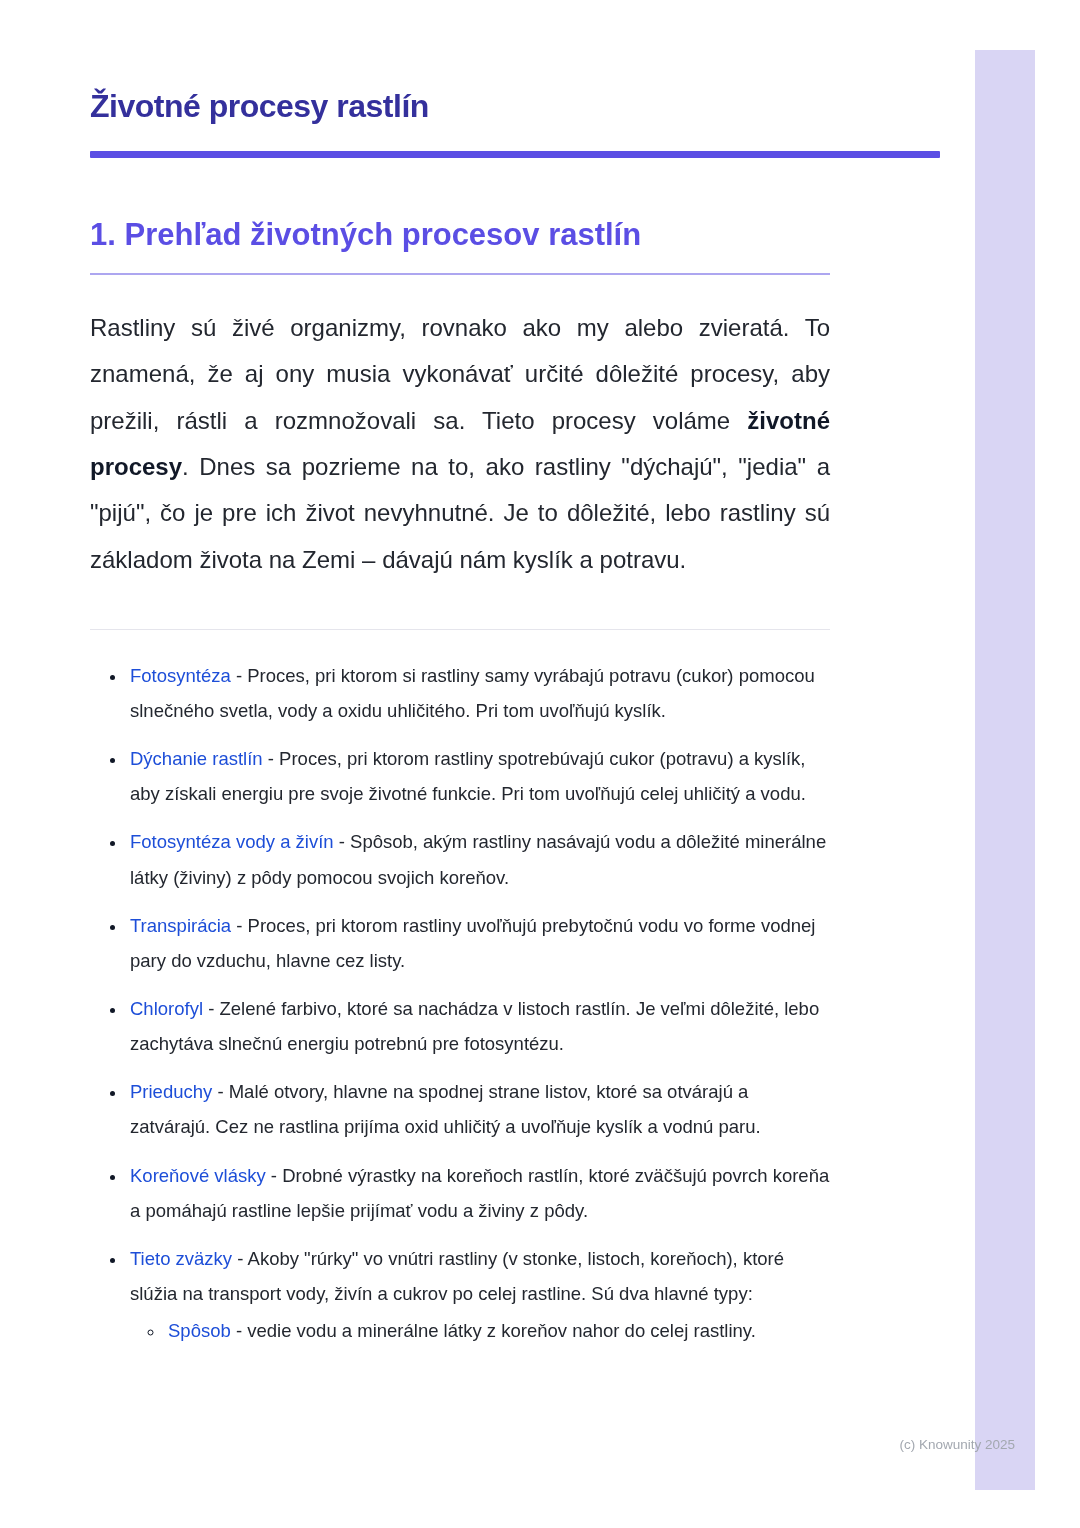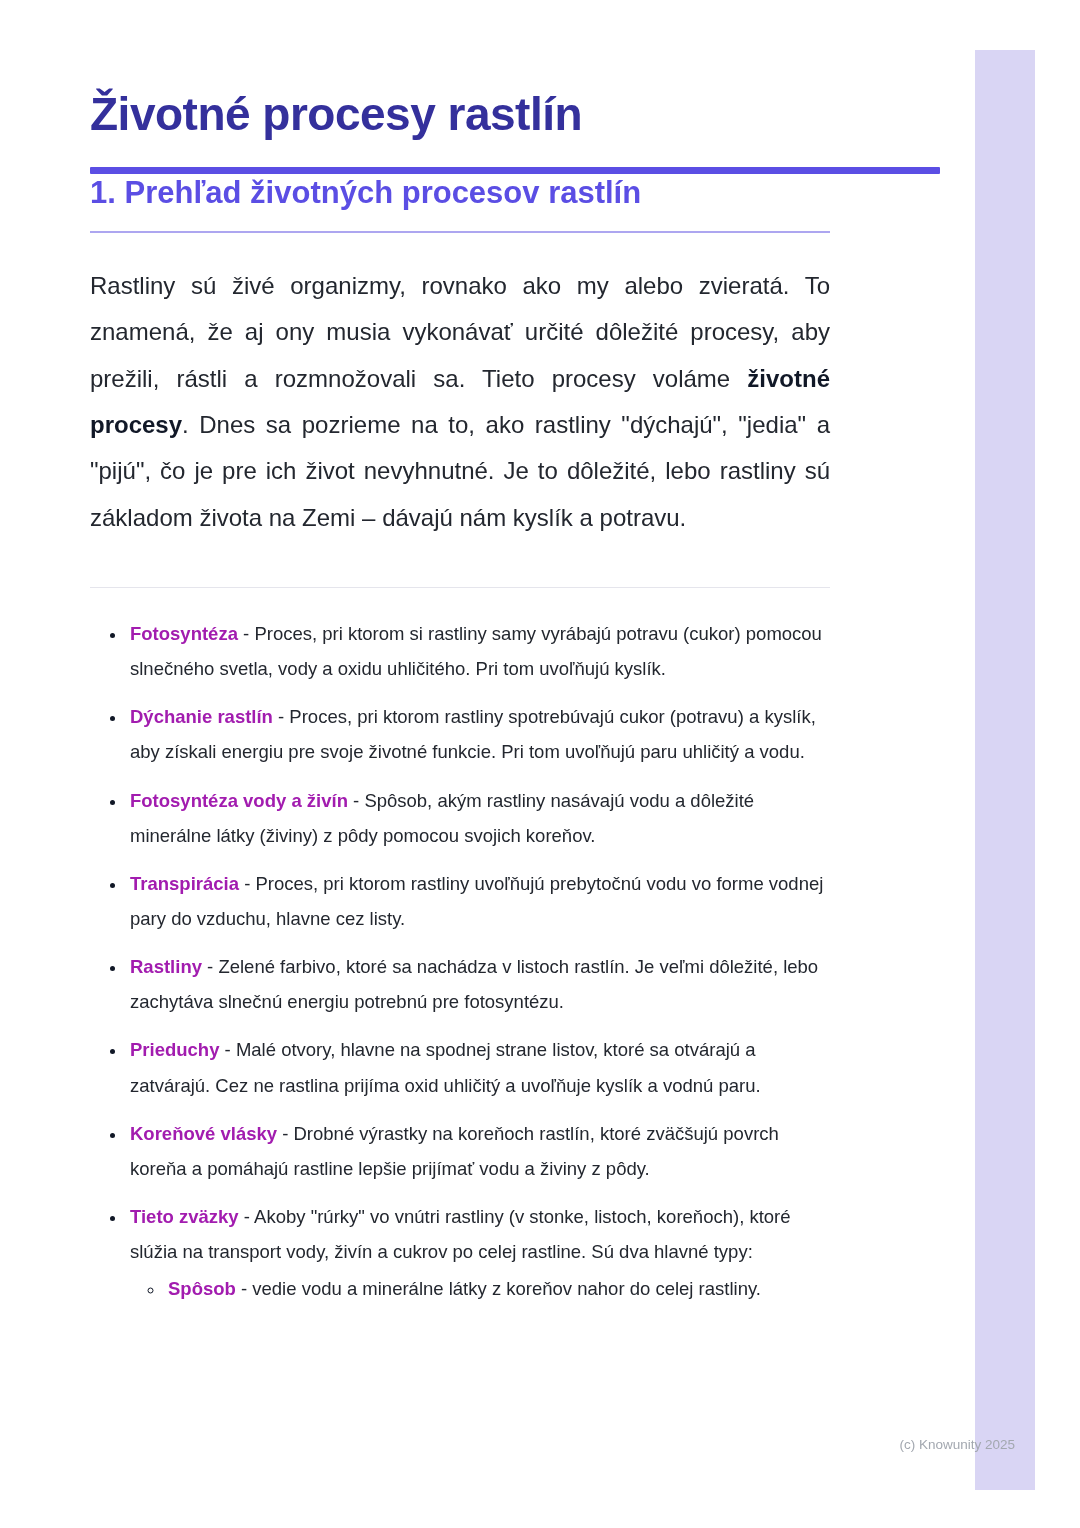--- a/index.html
+++ b/index.html
@@ -18,29 +18,30 @@
     background: #d9d5f4;
     z-index: 1;
   }
 
   .content {
     position: absolute; left: 90px; top: 88px;
     width: 852px; z-index: 2;
   }
 
   h1.page-title {
-    font-size: 46px; font-weight: 800; line-height: 1.15;
+    font-size: 32px; font-weight: 800; line-height: 1.15;
     color: #34309c; letter-spacing: -0.5px;
   }
   .title-rule {
     margin-top: 26px; width: 850px; height: 7px;
     background: #5b4ee4; border-radius: 1px;
   }
 
   h2.section-heading {
+    margin-top: 58px;
     font-size: 31px; font-weight: 700; line-height: 1.2;
     color: #5b4ee4;
     width: 740px;
     padding-bottom: 20px;
     border-bottom: 2px solid #ada6f0;
   }
 
   p.body-text {
     margin-top: 30px;
     width: 740px;
@@ -59,21 +60,21 @@
 
   ul.terms-list {
     margin-top: 28px;
     width: 740px;
     padding-left: 36px;
     list-style: disc;
     font-size: 18.5px; line-height: 1.9; color: #23272f;
   }
   ul.terms-list > li { margin-bottom: 13px; padding-left: 4px; }
   ul.terms-list li::marker { color: #111827; font-size: 16px; }
-  .term { font-weight: 700; color: #a21caf; }
+  .term { font-weight: 400; color: #1d4ed8; }
 
   ul.sub-list {
     list-style: circle;
     margin-top: 2px;
     padding-left: 34px;
   }
   ul.sub-list > li { margin-bottom: 0; padding-left: 4px; }
 
   .watermark {
     position: absolute;
@@ -98,24 +99,24 @@
       <h2 class="section-heading">1. Prehľad životných procesov rastlín</h2>
       <p class="body-text justified"><span>Rastliny sú živé organizmy, rovnako ako my alebo zvieratá. To znamená, že aj ony musia vykonávať určité dôležité procesy, aby prežili, rástli a rozmnožovali sa. Tieto procesy voláme </span><span class="bold-inline">životné procesy</span><span>. Dnes sa pozrieme na to, ako rastliny "dýchajú", "jedia" a "pijú", čo je pre ich život nevyhnutné. Je to dôležité, lebo rastliny sú základom života na Zemi – dávajú nám kyslík a potravu.</span></p>
     </section>
 
     <hr class="divider">
 
     <section>
 
       <ul class="terms-list">
         <li><span class="term">Fotosyntéza</span><span> - Proces, pri ktorom si rastliny samy vyrábajú potravu (cukor) pomocou slnečného svetla, vody a oxidu uhličitého. Pri tom uvoľňujú kyslík.</span></li>
-        <li><span class="term">Dýchanie rastlín</span><span> - Proces, pri ktorom rastliny spotrebúvajú cukor (potravu) a kyslík, aby získali energiu pre svoje životné funkcie. Pri tom uvoľňujú paru uhličitý a vodu.</span></li>
+        <li><span class="term">Dýchanie rastlín</span><span> - Proces, pri ktorom rastliny spotrebúvajú cukor (potravu) a kyslík, aby získali energiu pre svoje životné funkcie. Pri tom uvoľňujú celej uhličitý a vodu.</span></li>
         <li><span class="term">Fotosyntéza vody a živín</span><span> - Spôsob, akým rastliny nasávajú vodu a dôležité minerálne látky (živiny) z pôdy pomocou svojich koreňov.</span></li>
         <li><span class="term">Transpirácia</span><span> - Proces, pri ktorom rastliny uvoľňujú prebytočnú vodu vo forme vodnej pary do vzduchu, hlavne cez listy.</span></li>
-        <li><span class="term">Rastliny</span><span> - Zelené farbivo, ktoré sa nachádza v listoch rastlín. Je veľmi dôležité, lebo zachytáva slnečnú energiu potrebnú pre fotosyntézu.</span></li>
+        <li><span class="term">Chlorofyl</span><span> - Zelené farbivo, ktoré sa nachádza v listoch rastlín. Je veľmi dôležité, lebo zachytáva slnečnú energiu potrebnú pre fotosyntézu.</span></li>
         <li><span class="term">Prieduchy</span><span> - Malé otvory, hlavne na spodnej strane listov, ktoré sa otvárajú a zatvárajú. Cez ne rastlina prijíma oxid uhličitý a uvoľňuje kyslík a vodnú paru.</span></li>
         <li><span class="term">Koreňové vlásky</span><span> - Drobné výrastky na koreňoch rastlín, ktoré zväčšujú povrch koreňa a pomáhajú rastline lepšie prijímať vodu a živiny z pôdy.</span></li>
         <li><span class="term">Tieto zväzky</span><span> - Akoby "rúrky" vo vnútri rastliny (v stonke, listoch, koreňoch), ktoré slúžia na transport vody, živín a cukrov po celej rastline. Sú dva hlavné typy:</span>
           <ul class="sub-list">
             <li><span class="term">Spôsob</span><span> - vedie vodu a minerálne látky z koreňov nahor do celej rastliny.</span></li>
           </ul>
         </li>
       </ul>
     </section>
 

